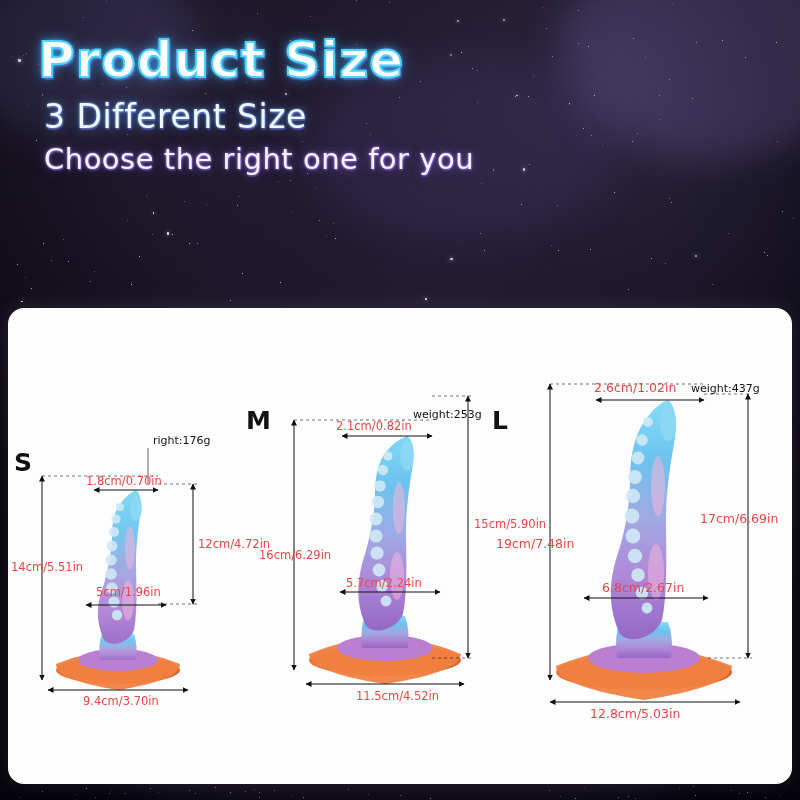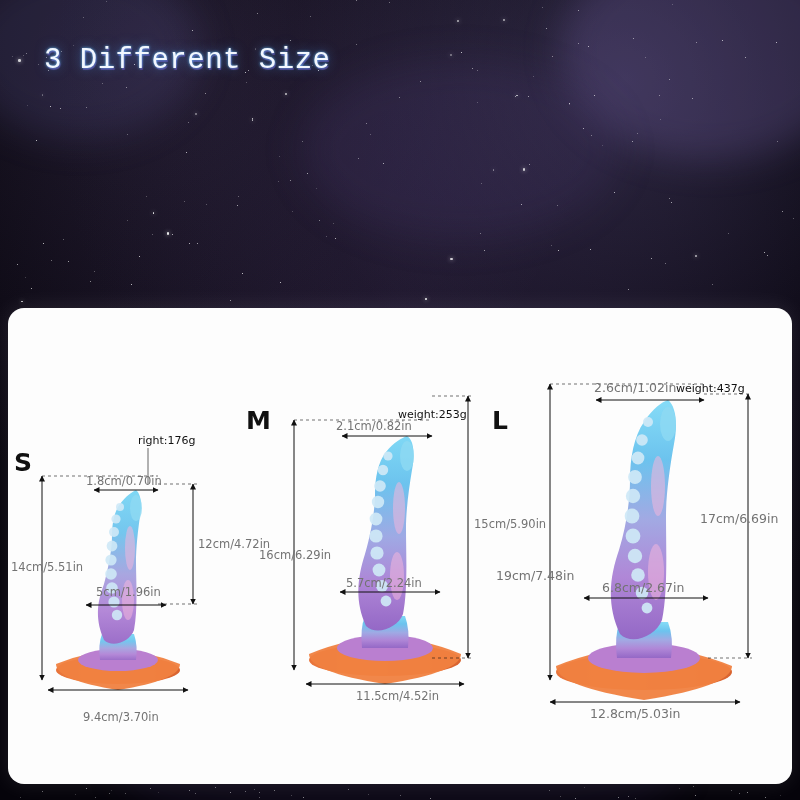--- a/index.html
+++ b/index.html
@@ -52,29 +52,28 @@
     color: #ffffff;
     -webkit-text-stroke: 2px #49d3ff;
     text-shadow:
       0 0 4px rgba(80,210,255,0.95),
       0 0 14px rgba(60,180,255,0.75),
       2px 3px 0 rgba(120,60,200,0.55);
     margin: 0 0 10px 0;
     line-height: 1.05;
   }
   .title-sub1 {
-    font-size: 29px;
+    font-size: 33px;
     color: #f2f7ff;
     margin: 10px 0 6px 6px;
     letter-spacing: 0.5px;
     text-shadow:
       0 0 3px rgba(110,200,255,0.9),
       0 0 12px rgba(80,160,255,0.6),
       1px 2px 0 rgba(110,70,190,0.5);
-    font-family: Liberation Mono, monospace;
   }
   .title-sub2 {
     font-size: 29px;
     color: #f6f2ff;
     margin: 4px 0 0 6px;
     letter-spacing: 0.5px;
     text-shadow:
       0 0 3px rgba(180,150,255,0.95),
       0 0 12px rgba(140,100,240,0.65),
       1px 2px 0 rgba(90,60,170,0.5);
@@ -90,35 +89,36 @@
     background: #fdfdfd;
     border-radius: 16px;
     box-shadow: 0 0 22px rgba(255,255,255,0.10);
     overflow: hidden;
   }
 
   .dim-label {
     position: absolute;
     font-family: "DejaVu Sans", sans-serif;
     font-size: 11.5px;
-    color: #737373;
+    color: #ef4444;
     white-space: nowrap;
   }
   .size-letter {
     position: absolute;
     font-family: "DejaVu Sans", sans-serif;
     font-weight: bold;
     font-size: 25px;
     color: #111;
   }
   .weight-label {
     position: absolute;
     font-size: 11px;
     color: #111;
     white-space: nowrap;
+    margin-left: 15px;
   }
   .dim-label.big { font-size: 12.5px; }
 
   svg.measure { position: absolute; left: 0; top: 0; overflow: visible; }
 </style>
 </head>
 <body>
 
 <div id="stage">
 
@@ -314,21 +314,23 @@
       <div class="star" style="left: 244.9px; top: 791.3px; width: 1px; height: 1px; opacity: 0.49;"></div>
       <div class="star" style="left: 747.3px; top: 792px; width: 1px; height: 1px; opacity: 0.65;"></div>
       <div class="star" style="left: 584.1px; top: 787.4px; width: 1px; height: 1px; opacity: 0.25;"></div>
       <div class="star" style="left: 110.9px; top: 790.2px; width: 1px; height: 1px; opacity: 0.23;"></div>
       <div class="star" style="left: 94.6px; top: 797.3px; width: 1px; height: 1px; opacity: 0.41;"></div>
       <div class="star" style="left: 230.4px; top: 791.7px; width: 1px; height: 1px; opacity: 0.63;"></div>
       <div class="star" style="left: 627.5px; top: 796.2px; width: 1px; height: 1px; opacity: 0.58;"></div>
     </div>
 
   <div id="headings">
+    <h1 class="title-main">Product Size</h1>
     <div class="title-sub1">3 Different Size</div>
+    <div class="title-sub2">Choose the right one for you</div>
   </div>
 
   <div id="panel">
 
     <svg class="measure" width="784" height="476" viewBox="0 0 784 476">
       <defs>
         <linearGradient id="gradS" x1="0" y1="0" x2="0" y2="1">
           <stop offset="0%" stop-color="#7fd8f5"></stop>
           <stop offset="28%" stop-color="#74c6ee"></stop>
           <stop offset="55%" stop-color="#a9a6e0"></stop>
@@ -505,34 +507,34 @@
         <line x1="740" y1="86" x2="740" y2="350" stroke="#111" stroke-width="1" marker-start="url(#arrowStart)" marker-end="url(#arrow)"></line>
         <line x1="696" y1="86" x2="744" y2="86" stroke="#111" stroke-width="0.8" stroke-dasharray="3 3" opacity="0.75"></line>
         <line x1="700" y1="350" x2="744" y2="350" stroke="#111" stroke-width="0.8" stroke-dasharray="3 3" opacity="0.75"></line>
       </g>
     </svg>
 
     <div class="size-letter" style="left:6px;top:140px;">S</div>
     <div class="weight-label" style="left:130px;top:126px;">right:176g</div>
     <div class="dim-label" style="left:78px;top:166px;">1.8cm/0.70in</div>
     <div class="dim-label" style="left:88px;top:277px;">5cm/1.96in</div>
-    <div class="dim-label" style="left:75px;top:386px;margin-top:16px;">9.4cm/3.70in</div>
+    <div class="dim-label" style="left:75px;top:386px;">9.4cm/3.70in</div>
     <div class="dim-label" style="left:3px;top:252px;">14cm/5.51in</div>
     <div class="dim-label" style="left:190px;top:229px;">12cm/4.72in</div>
 
     <div class="size-letter" style="left:238px;top:98px;">M</div>
     <div class="weight-label" style="left:390px;top:100px;">weight:253g</div>
     <div class="dim-label" style="left:328px;top:111px;">2.1cm/0.82in</div>
     <div class="dim-label" style="left:338px;top:268px;">5.7cm/2.24in</div>
     <div class="dim-label" style="left:348px;top:381px;">11.5cm/4.52in</div>
     <div class="dim-label" style="left:251px;top:240px;">16cm/6.29in</div>
     <div class="dim-label" style="left:466px;top:209px;">15cm/5.90in</div>
 
     <div class="size-letter" style="left:484px;top:98px;">L</div>
     <div class="weight-label" style="left:668px;top:74px;">weight:437g</div>
     <div class="dim-label big" style="left:586px;top:72px;">2.6cm/1.02in</div>
     <div class="dim-label big" style="left:594px;top:272px;">6.8cm/2.67in</div>
     <div class="dim-label big" style="left:582px;top:398px;">12.8cm/5.03in</div>
-    <div class="dim-label big" style="left:488px;top:228px;margin-top:32px;">19cm/7.48in</div>
+    <div class="dim-label big" style="left:488px;top:228px;">19cm/7.48in</div>
     <div class="dim-label big" style="left:692px;top:203px;">17cm/6.69in</div>
 
   </div>
 </div>
 
 </body></html>

